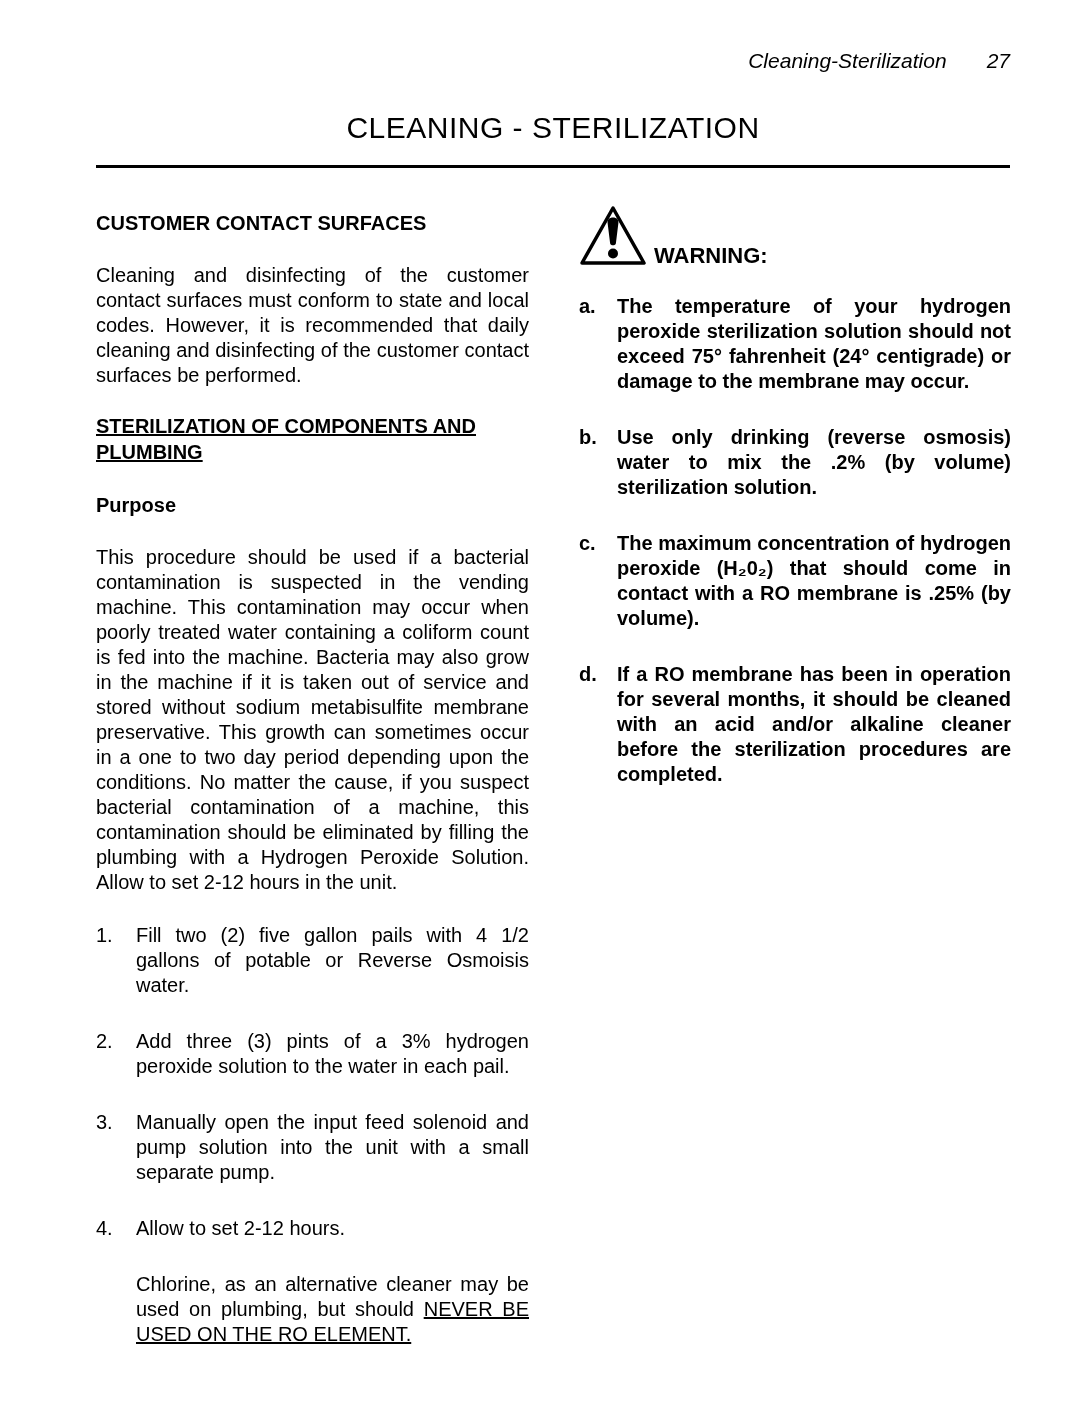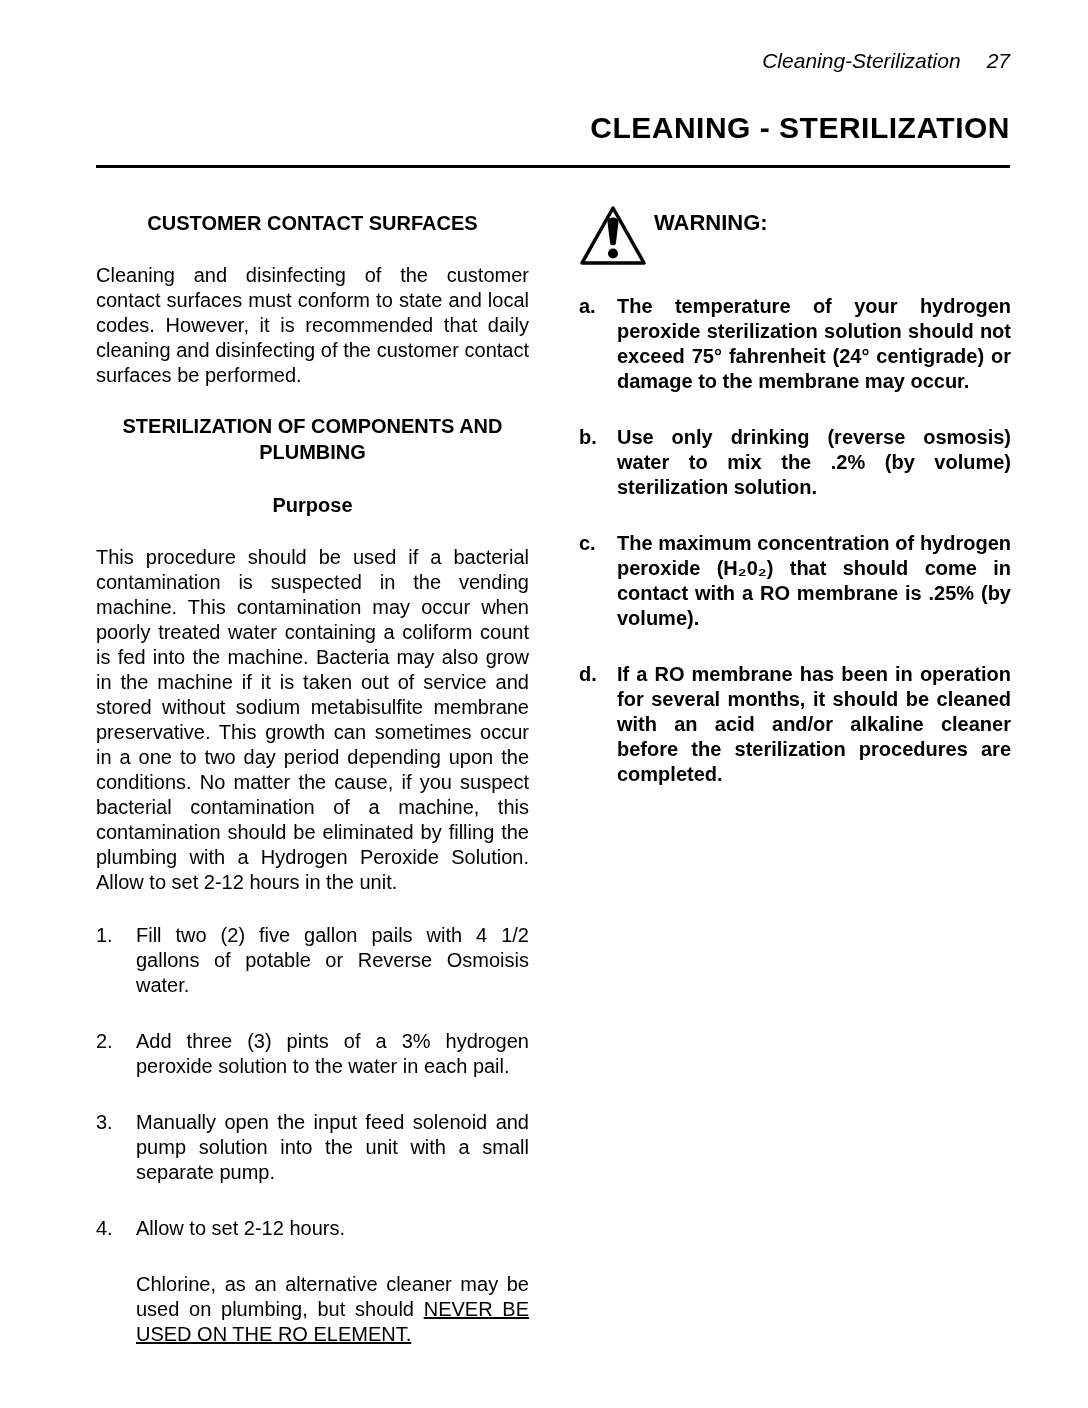--- a/index.html
+++ b/index.html
@@ -6,43 +6,43 @@
   .page {
     width: 1088px; height: 1408px; background: #ffffff; color: #000000;
     font-family: "Liberation Sans", "DejaVu Sans", sans-serif;
     box-sizing: border-box; padding: 48px 78px 0 96px;
     position: relative; overflow: hidden;
   }
   .running-header {
     text-align: right; font-style: italic; font-size: 21px; line-height: 25px;
     margin: 0 0 38px 0;
   }
-  .rh-page { margin-left: 26px; }
+  .rh-page { margin-left: 40px; }
   .doc-title {
-    text-align: right; font-size: 30px; font-weight: bold; letter-spacing: 0.5px;
+    text-align: center; font-size: 30px; font-weight: normal; letter-spacing: 0.5px;
     margin: 0 0 20px 0;
   }
   .rule { height: 3px; background: #000; margin: 0 0 42px 0; }
   .columns { display: flex; gap: 50px; }
   .col { font-size: 20px; line-height: 25px; }
   .col-left { width: 433px; flex: none; }
   .col-right { width: 432px; flex: none; }
   .heading {
-    font-size: 20px; font-weight: bold; text-align: center;
+    font-size: 20px; font-weight: bold; text-align: left;
     margin: 0 0 27px 0; line-height: 26px;
   }
-  .heading.underlined { }
+  .heading.underlined { text-decoration: underline; }
   .para { text-align: justify; margin: 0 0 25px 0; }
   .para.spaced { margin-bottom: 28px; }
   .step { display: flex; margin: 0 0 31px 0; }
   .step-num { width: 40px; flex: none; }
   .step-text { flex: 1; text-align: justify; }
   .chlorine-note { margin-left: 40px; text-align: justify; }
   .ul-text { text-decoration: underline; }
-  .warning-header { display: flex; align-items: flex-start; margin: -6px 0 26px 0; }
+  .warning-header { display: flex; align-items: flex-end; margin: -6px 0 26px 0; }
   .warning-icon-box { width: 68px; height: 64px; flex: none; }
   .warning-label { font-weight: bold; font-size: 22px; margin-left: 7px; margin-top: 6px; }
   .witem { display: flex; font-weight: bold; margin: 0 0 31px 0; }
   .witem-letter { width: 38px; flex: none; }
   .witem-text { flex: 1; text-align: justify; }
 </style>
 </head>
 <body>
 
 <div class="page">

